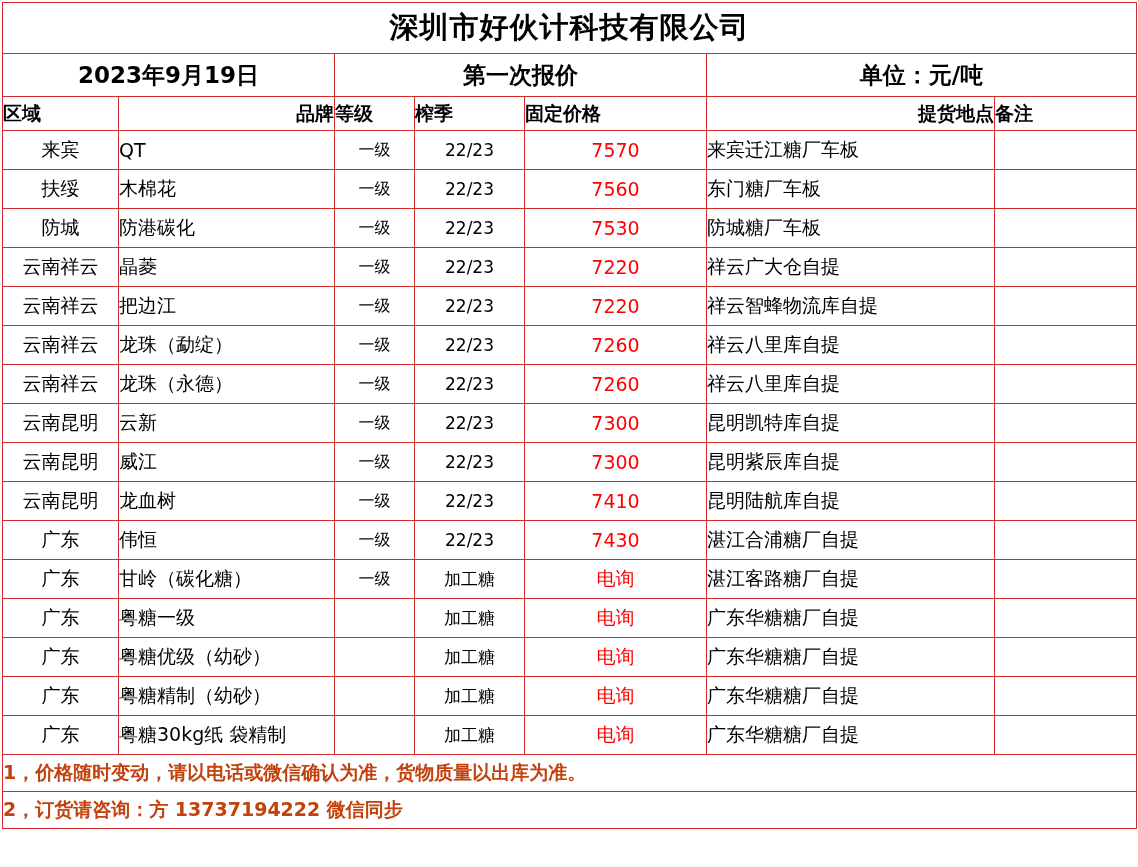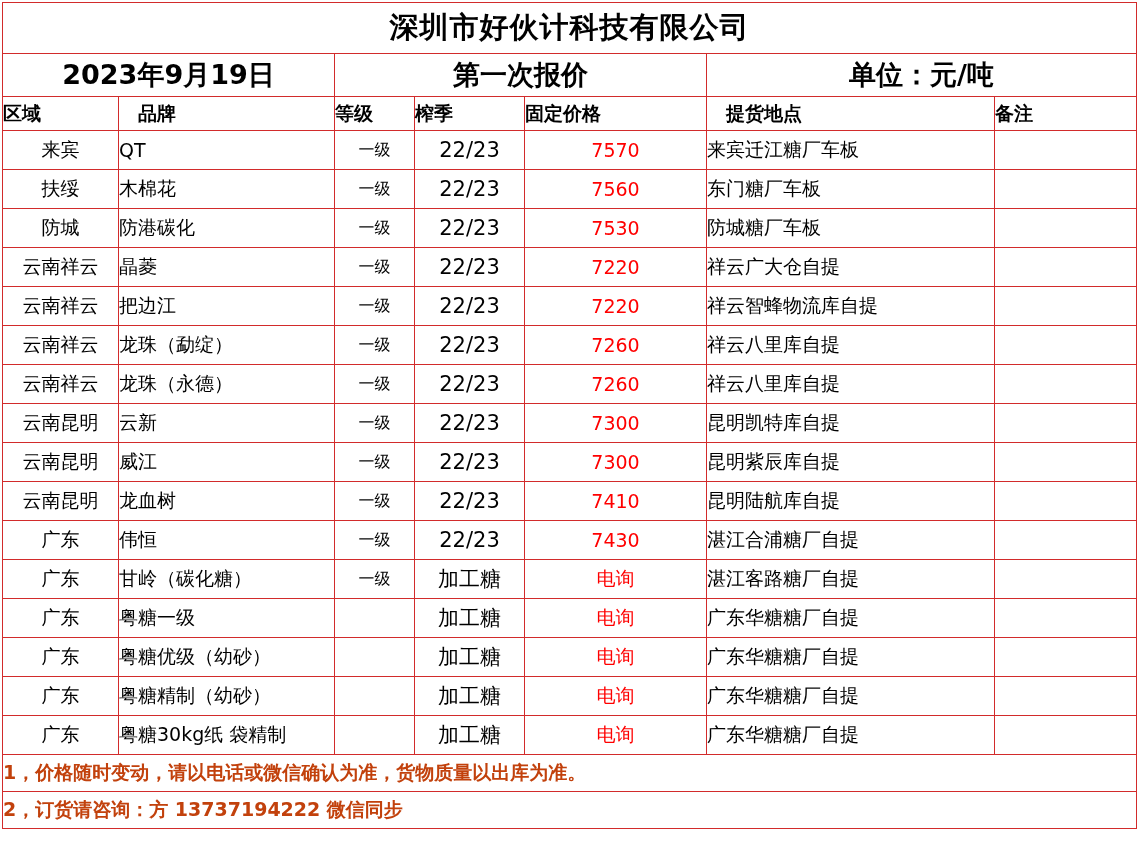--- a/index.html
+++ b/index.html
@@ -41,44 +41,44 @@
     font-family: "DejaVu Sans", sans-serif;
     letter-spacing: 1px;
     color: #000;
   }
   
   .sub-row td {
     height: 42px;
   }
   .sub-date, .sub-mid, .sub-unit {
     text-align: center;
-    font-size: 27px;
+    font-size: 23px;
     font-weight: bold;
     font-family: "DejaVu Sans", sans-serif;
   }
   
   .hdr td {
     height: 33px;
     font-size: 19px;
     font-weight: bold;
     font-family: "DejaVu Sans", sans-serif;
   }
   .hdr td.c { }
-  .hdr td.l { text-align: left; padding-left: 19px; }
+  .hdr td.l { text-align: right; padding-left: 19px; }
 
   
   .data td {
     height: 38px;
     font-size: 19px;
     font-family: "DejaVu Sans", sans-serif;
   }
   td.col-area { text-align: center; }
   td.col-brand { text-align: left; padding-left: 10px; }
   td.col-grade { text-align: center; font-size: 16px; margin-left: 15px; }
-  td.col-season { text-align: center; font-size: 21px; }
+  td.col-season { text-align: center; font-size: 17px; }
   td.col-price { text-align: center; color: #ff0000; }
   td.col-place { text-align: left; padding-left: 10px; }
   td.col-note { }
 
   
   .note-cell {
     height: 36px;
     text-align: left;
     padding-left: 6px;
     font-size: 19px;

